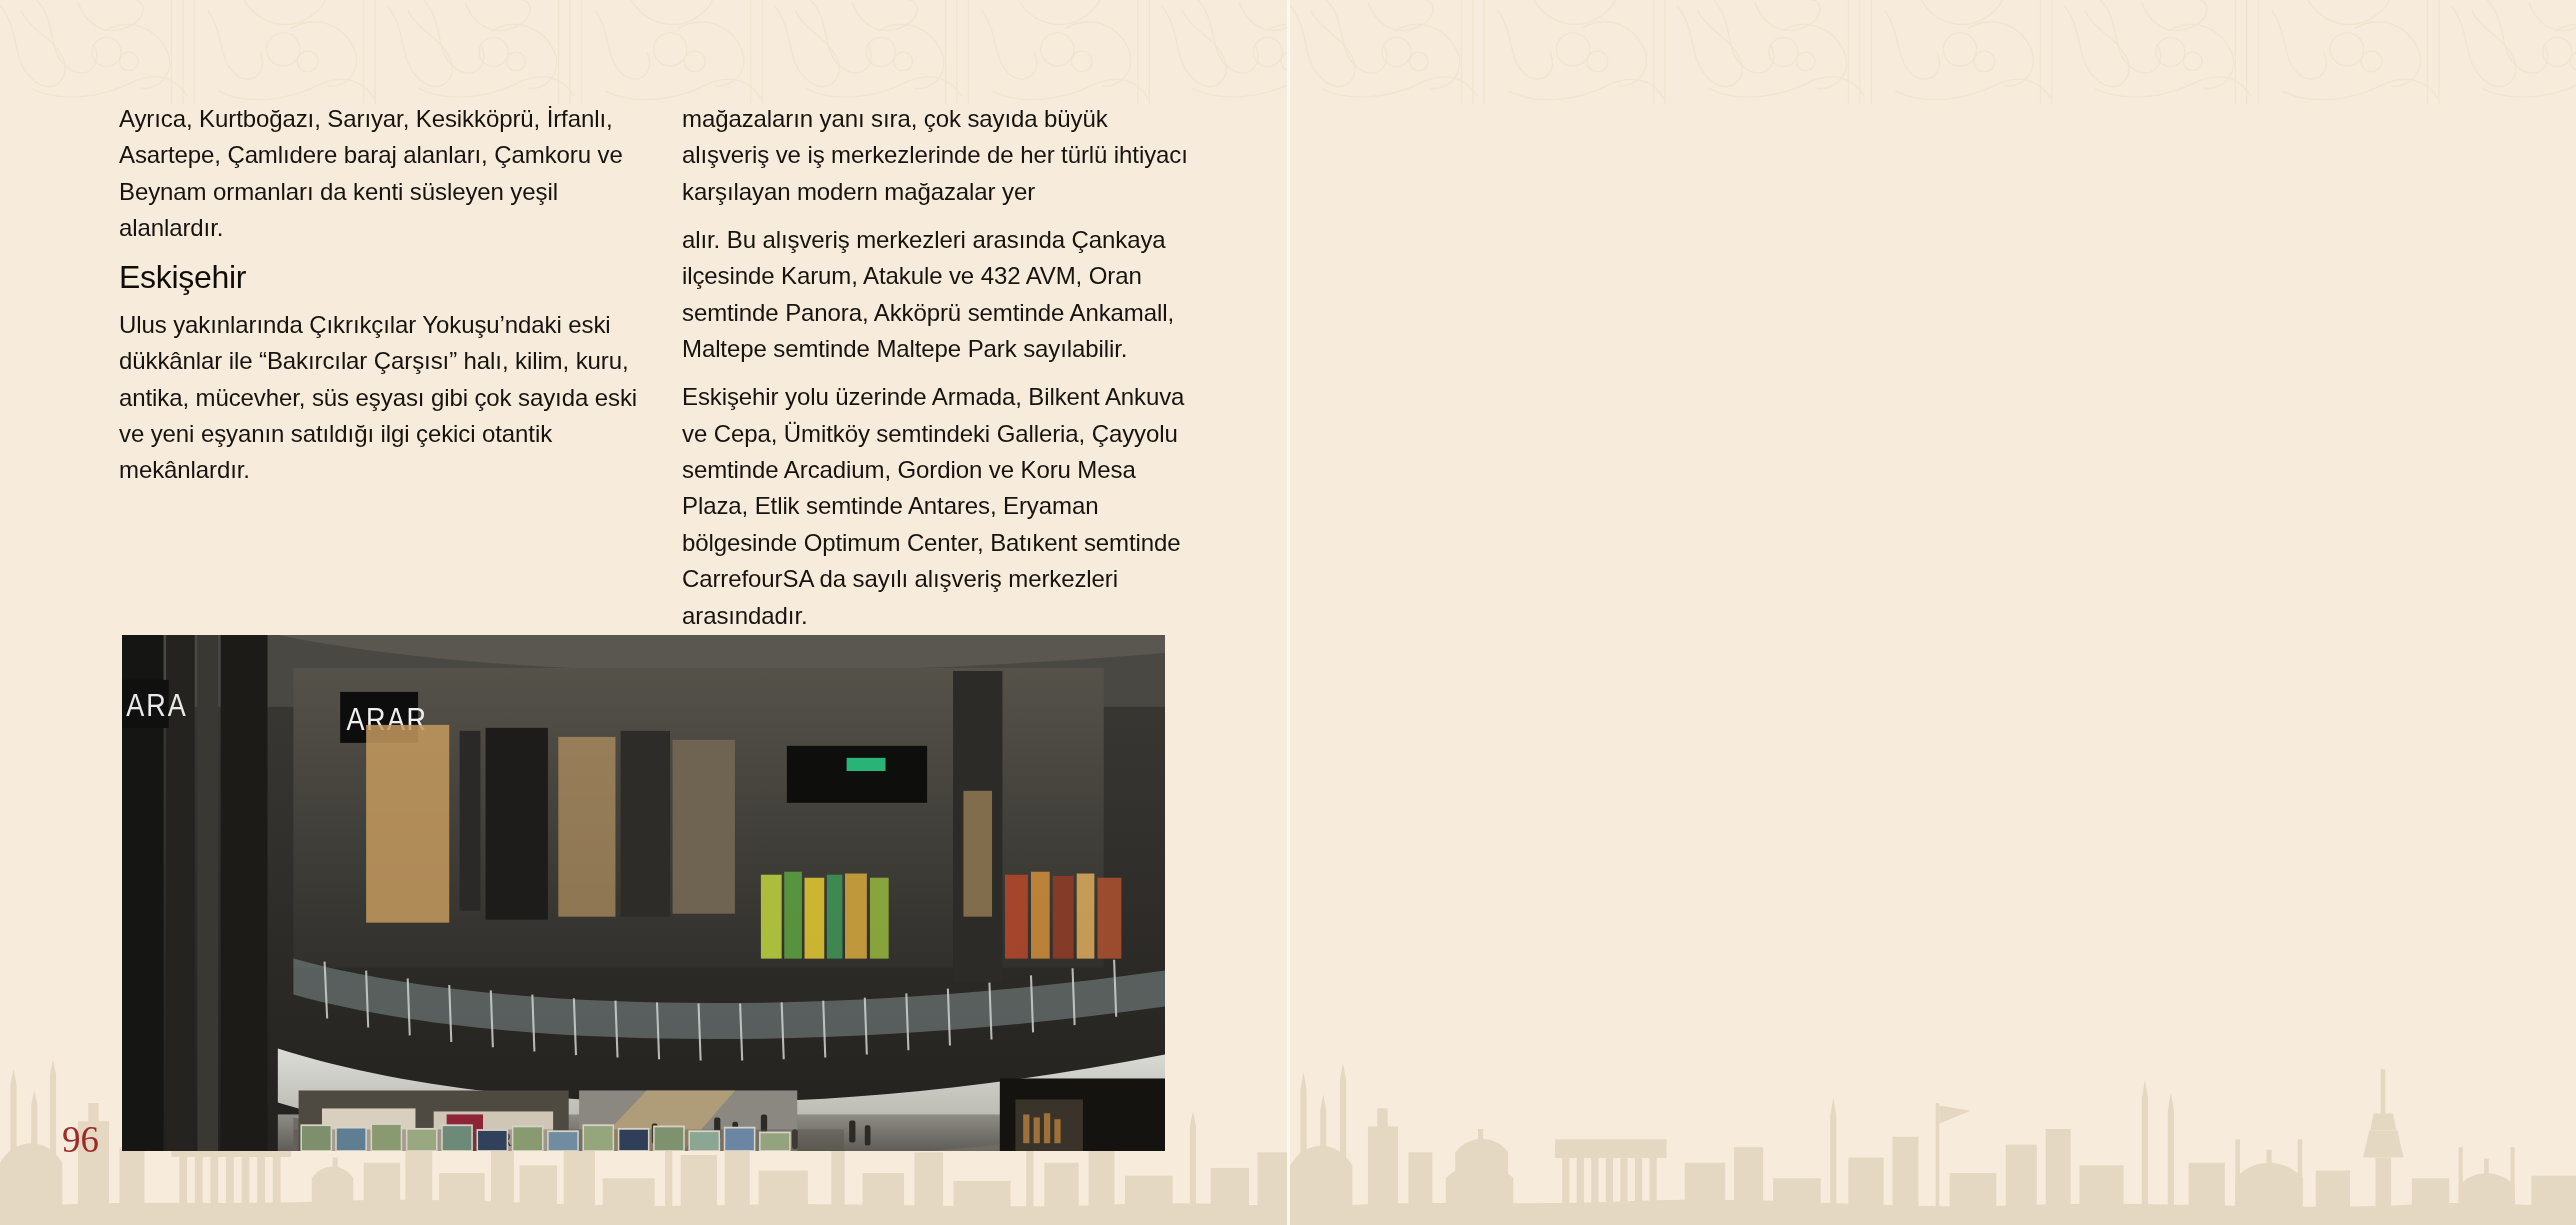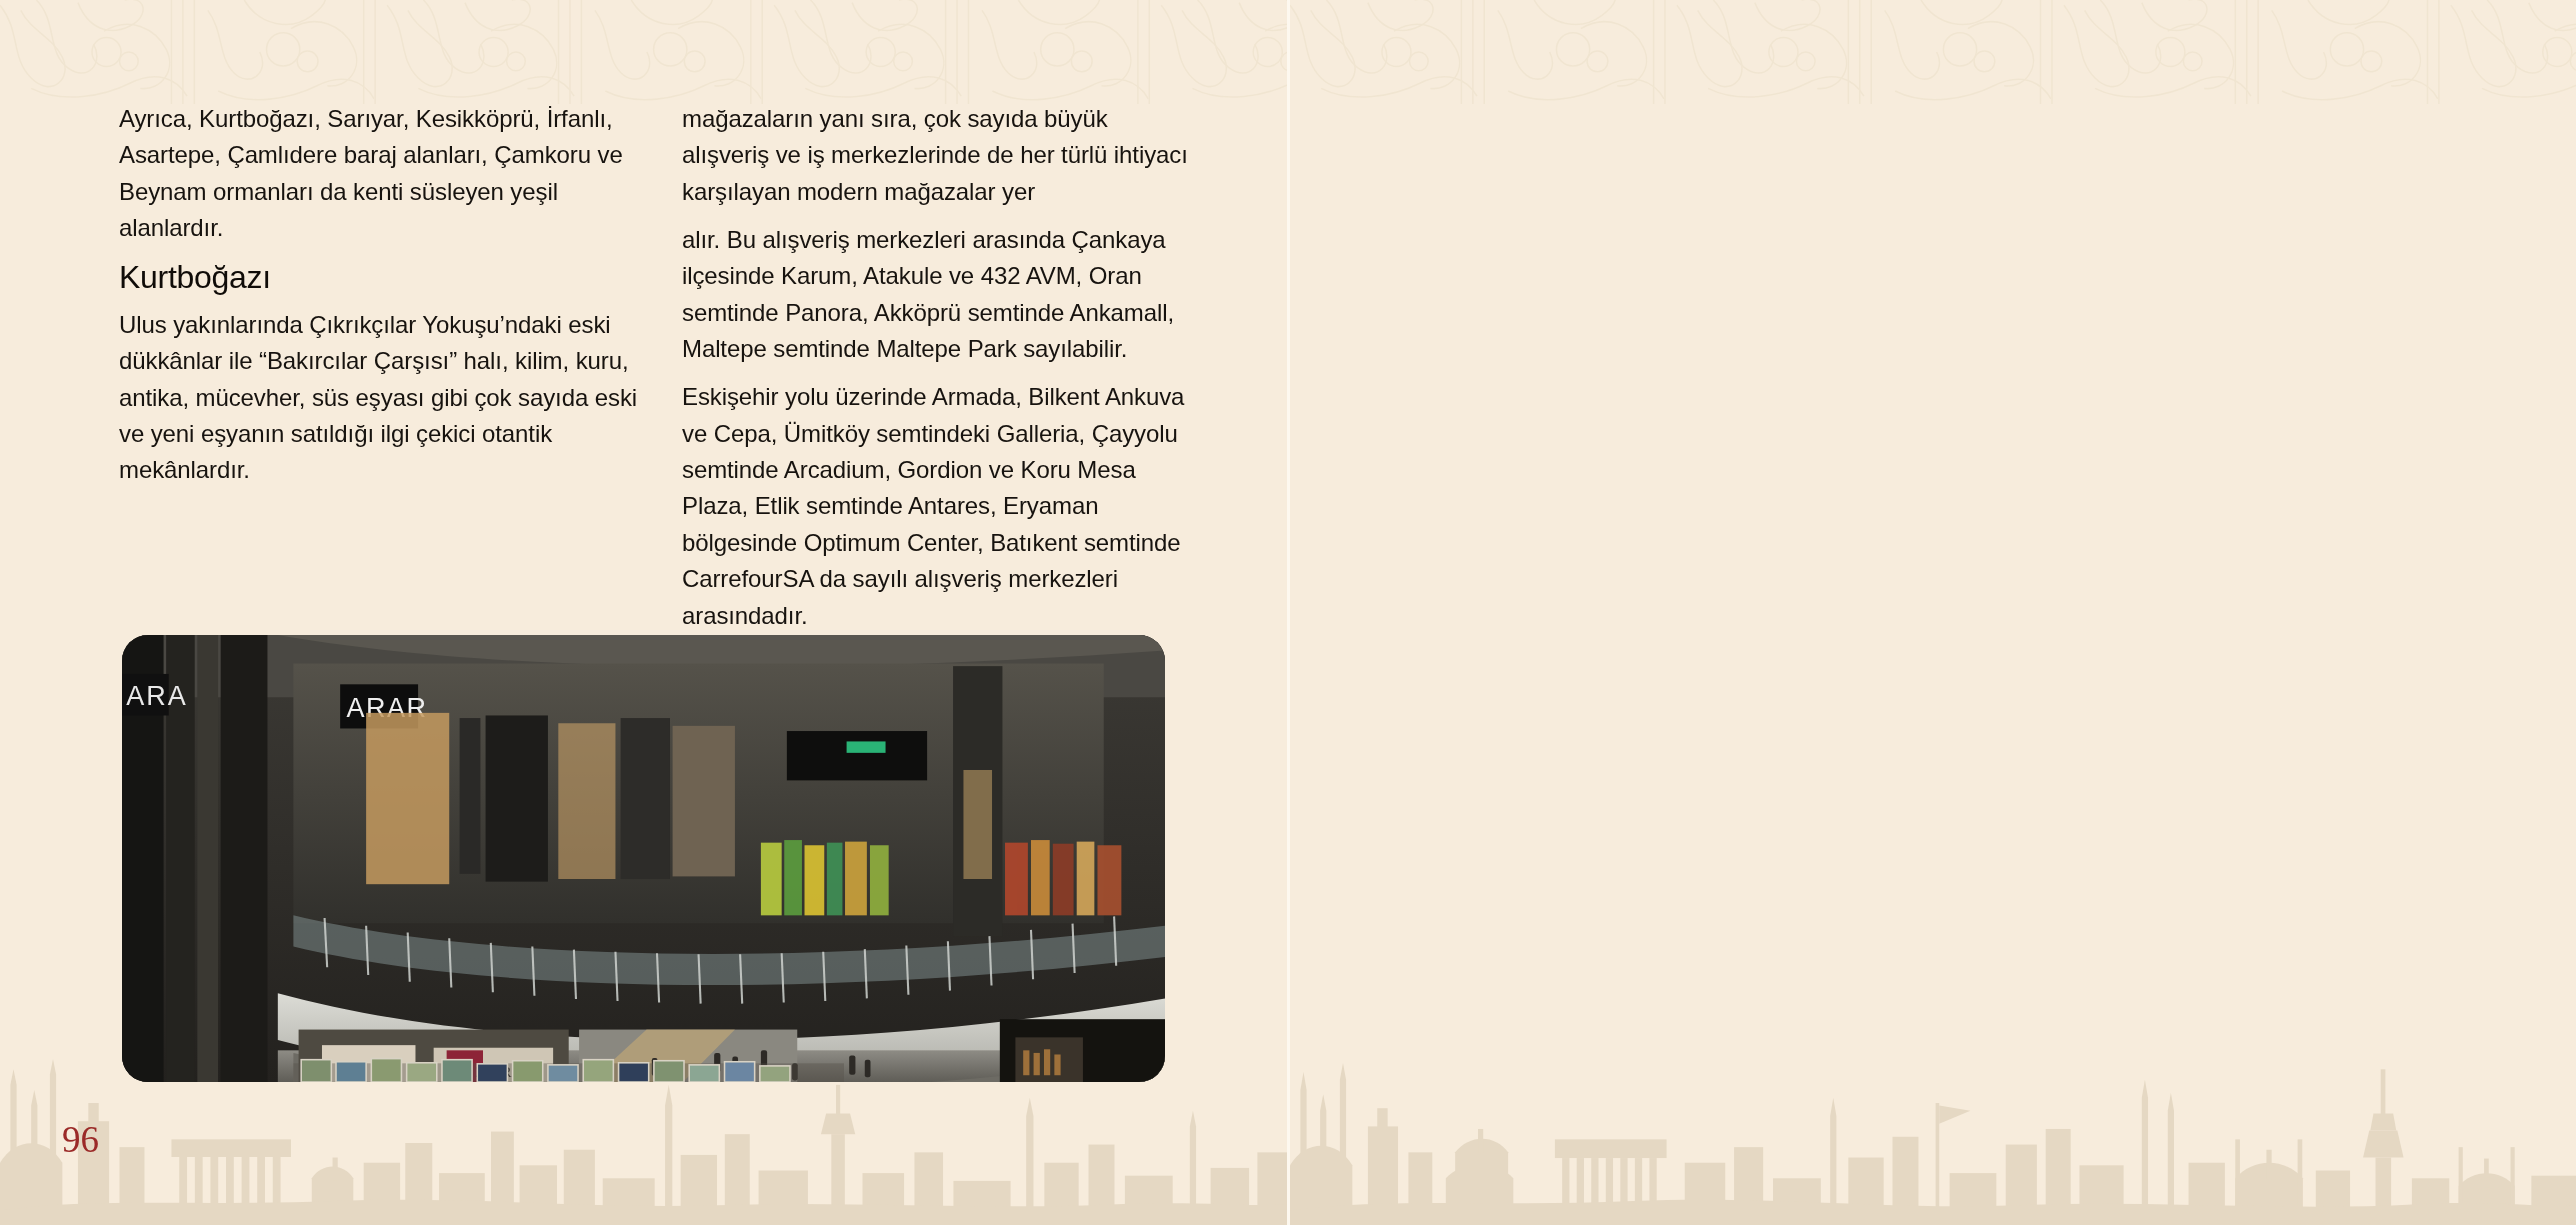--- a/index.html
+++ b/index.html
@@ -53,21 +53,21 @@
     color:#100c08;
   }
 
   
   #col-l1{left:119px;top:101px;width:525px;}
   #col-l2{left:682px;top:101px;width:519px;}
 
   
   .photo{position:absolute;overflow:hidden;background:#2b2b2b;}
 
-  #photo-mall{left:122px;top:635px;width:1043px;height:447px;border-radius:26px;}
+  #photo-mall{left:122px;top:635px;width:1043px;height:516px;}
   .photo svg{display:block;width:100%;height:100%;}
 
   
   .pagenum{
     position:absolute;
     font-family:"Liberation Serif", serif;
     font-size:37px;
     color:#9b2a28;
     line-height:1;
   }
@@ -163,21 +163,21 @@
           <rect x="2330" y="310" width="74" height="110"></rect>
           <rect x="2420" y="280" width="57" height="140"></rect>
 
           <path d="M0,420 L0,392 C180,366 400,384 640,374 C900,363 1140,390 1380,382 C1640,373 1900,392 2150,380 C2300,373 2420,386 2477,380 L2477,420 Z"></path>
         </g>
       </svg>
     </div>
 
     <div class="col" id="col-l1">
       <p class="para">Ayrıca, Kurtboğazı, Sarıyar, Kesikköprü, İrfanlı, Asartepe, Çamlıdere baraj alanları, Çamkoru ve Beynam ormanları da kenti süsleyen yeşil alanlardır.</p>
-      <h2 class="heading">Kurtboğazı</h2>
+      <h2 class="heading">Eskişehir</h2>
       <p class="para">Ulus yakınlarında Çıkrıkçılar Yokuşu’ndaki eski dükkânlar ile “Bakırcılar Çarşısı” halı, kilim, kuru, antika, mücevher, süs eşyası gibi çok sayıda eski ve yeni eşyanın satıldığı ilgi çekici otantik mekânlardır.</p>
     </div>
 
     <div class="col" id="col-l2">
       <p class="para">mağazaların yanı sıra, çok sayıda büyük alışveriş ve iş merkezlerinde de her türlü ihtiyacı karşılayan modern mağazalar yer</p>
       <p class="para">alır. Bu alışveriş merkezleri arasında Çankaya ilçesinde Karum, Atakule ve 432 AVM, Oran semtinde Panora, Akköprü semtinde Ankamall, Maltepe semtinde Maltepe Park sayılabilir.</p>
       <p class="para">Eskişehir yolu üzerinde Armada, Bilkent Ankuva ve Cepa, Ümitköy semtindeki Galleria, Çayyolu semtinde Arcadium, Gordion ve Koru Mesa Plaza, Etlik semtinde Antares, Eryaman bölgesinde Optimum Center, Batıkent semtinde CarrefourSA da sayılı alışveriş merkezleri arasındadır.</p>
     </div>
 
     <div class="photo" id="photo-mall">

